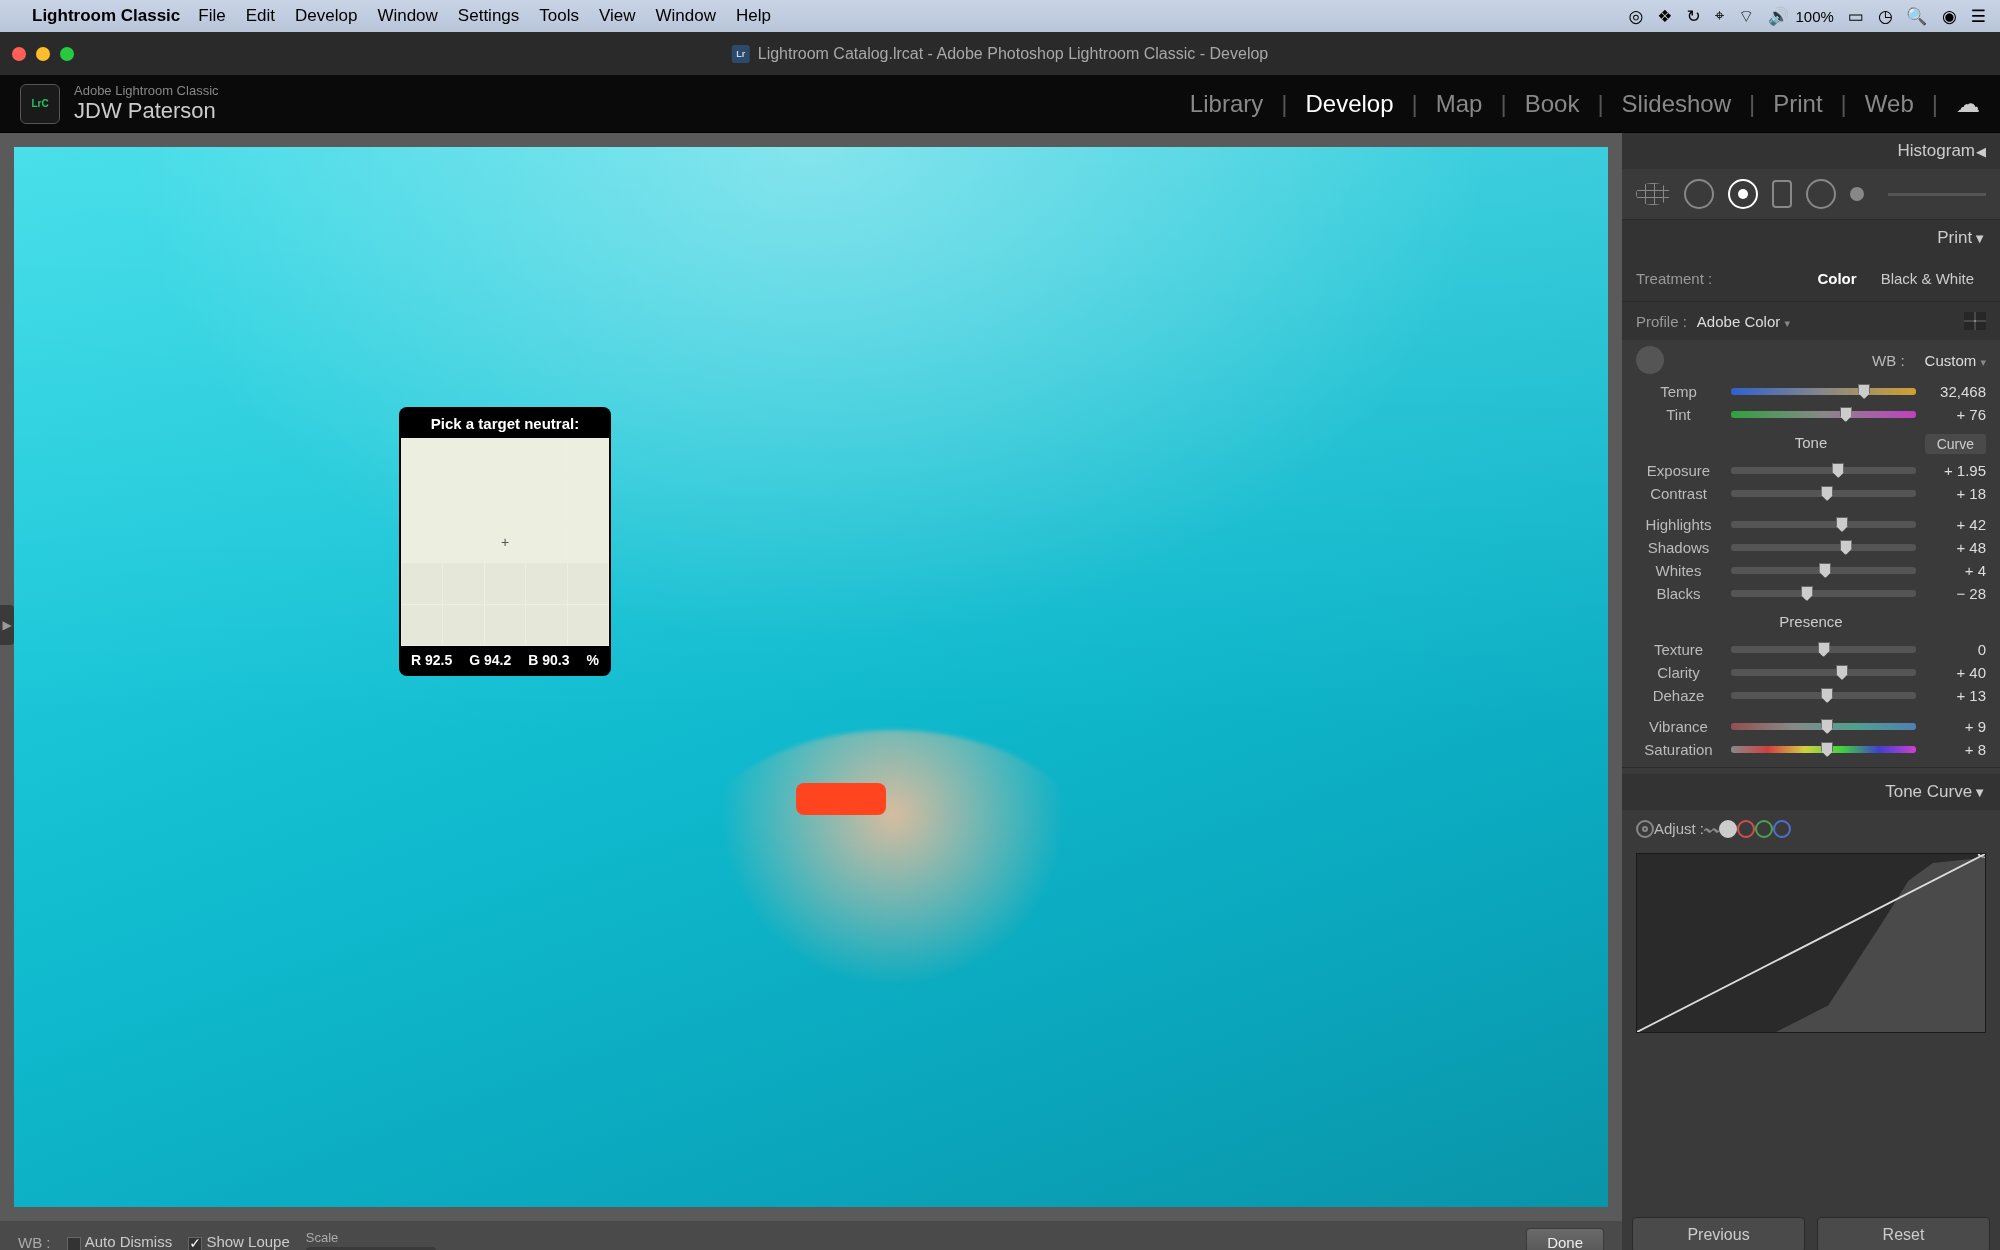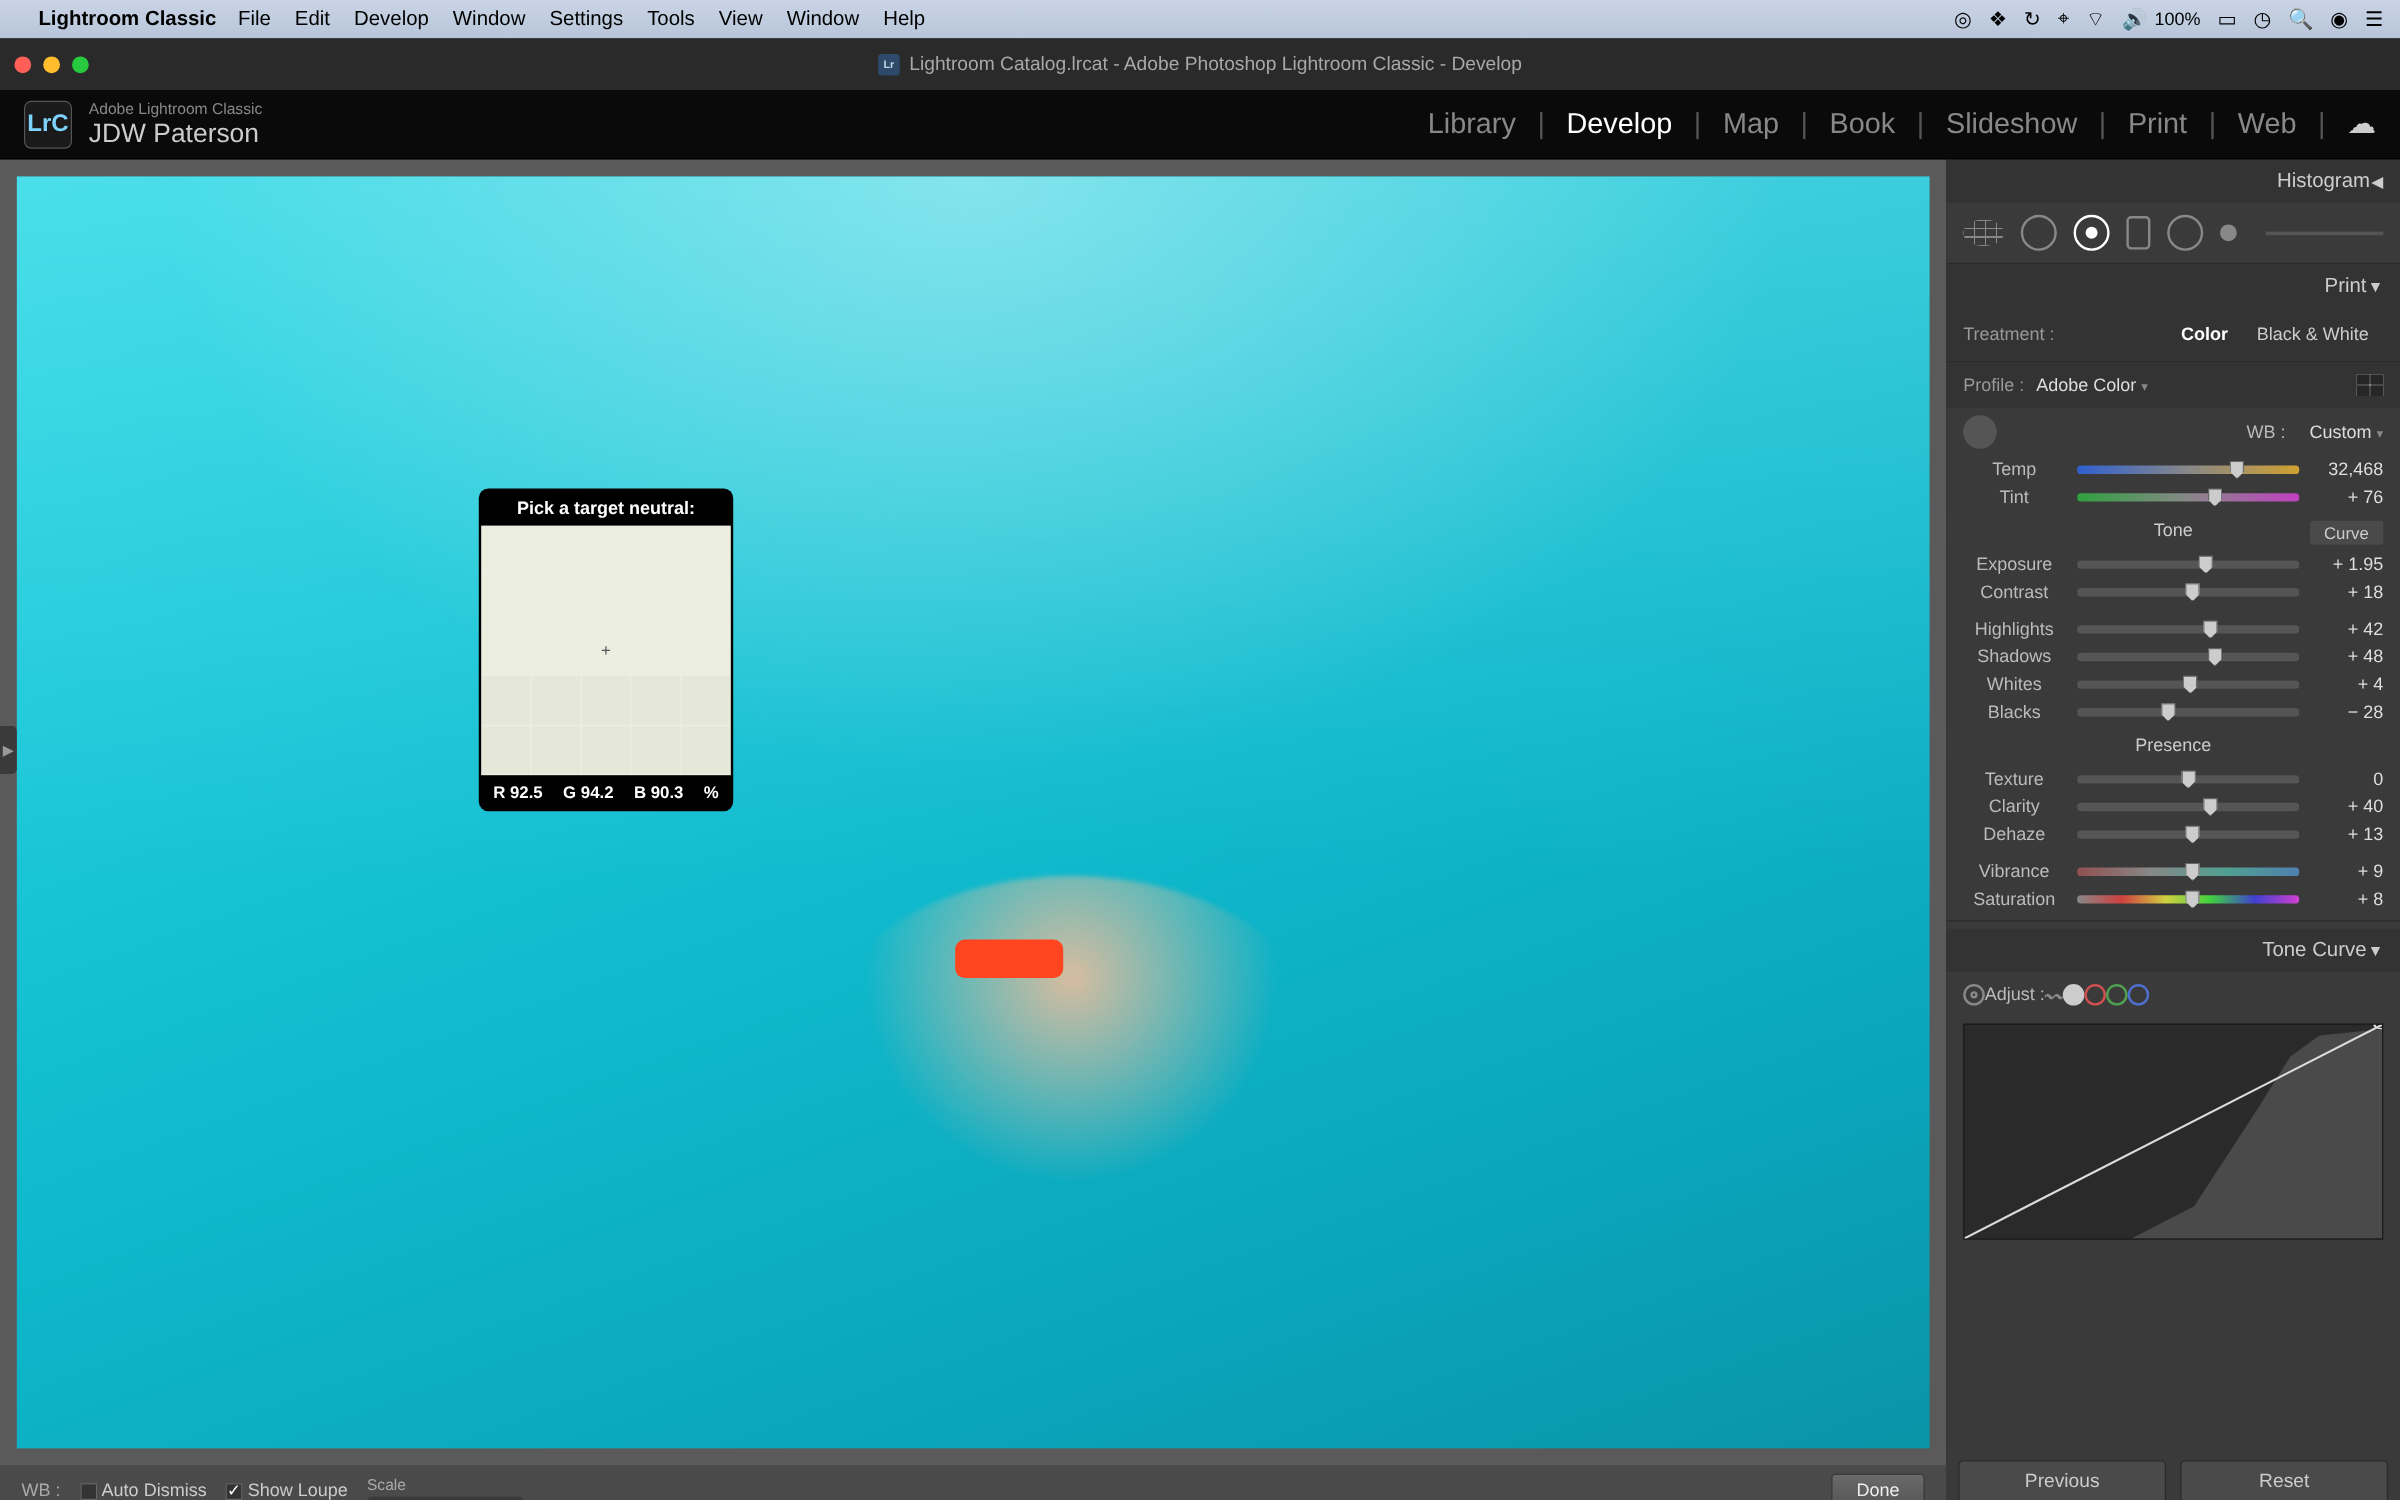--- a/index.html
+++ b/index.html
@@ -19,21 +19,21 @@
 .traffic-lights{display:flex;gap:10px;}
 .traffic-light{width:14px;height:14px;border-radius:50%;}
 .tl-close{background:#ff5f56;}
 .tl-min{background:#ffbd2e;}
 .tl-max{background:#27c93f;}
 .window-title{position:absolute;left:50%;transform:translateX(-50%);color:#a8a8a8;font-size:16px;display:flex;align-items:center;gap:8px;}
 .lrc-icon-small{width:18px;height:18px;background:#2d4a6b;border-radius:3px;display:inline-flex;align-items:center;justify-content:center;font-size:9px;font-weight:700;color:#c5d4e6;}
 
 
 .app-header{height:58px;background:#0a0a0a;display:flex;align-items:center;padding:0 20px;border-bottom:1px solid #000;}
-.lrc-logo{width:40px;height:40px;background:#1a1a1a;border:1px solid #555;border-radius:6px;display:flex;align-items:center;justify-content:center;font-size:20px;font-weight:700;color:#7dd3fc;}
+.lrc-logo{width:40px;height:40px;background:#1a1a1a;border:1px solid #555;border-radius:6px;display:flex;align-items:center;justify-content:center;font-size:10px;font-weight:700;color:#22c55e;}
 .header-text{margin-left:14px;color:#bbb;}
 .header-text .small{font-size:13px;color:#888;}
 .header-text .large{font-size:22px;color:#ccc;}
 .app-header .spacer{flex:1;}
 .module-picker{display:flex;align-items:center;gap:0;color:#888;font-size:24px;}
 .module-picker .mod{padding:0 18px;cursor:pointer;}
 .module-picker .mod.active{color:#fff;font-weight:500;}
 .module-picker .sep{color:#555;}
 .cloud-icon{margin-left:18px;color:#ccc;font-size:24px;}
 

